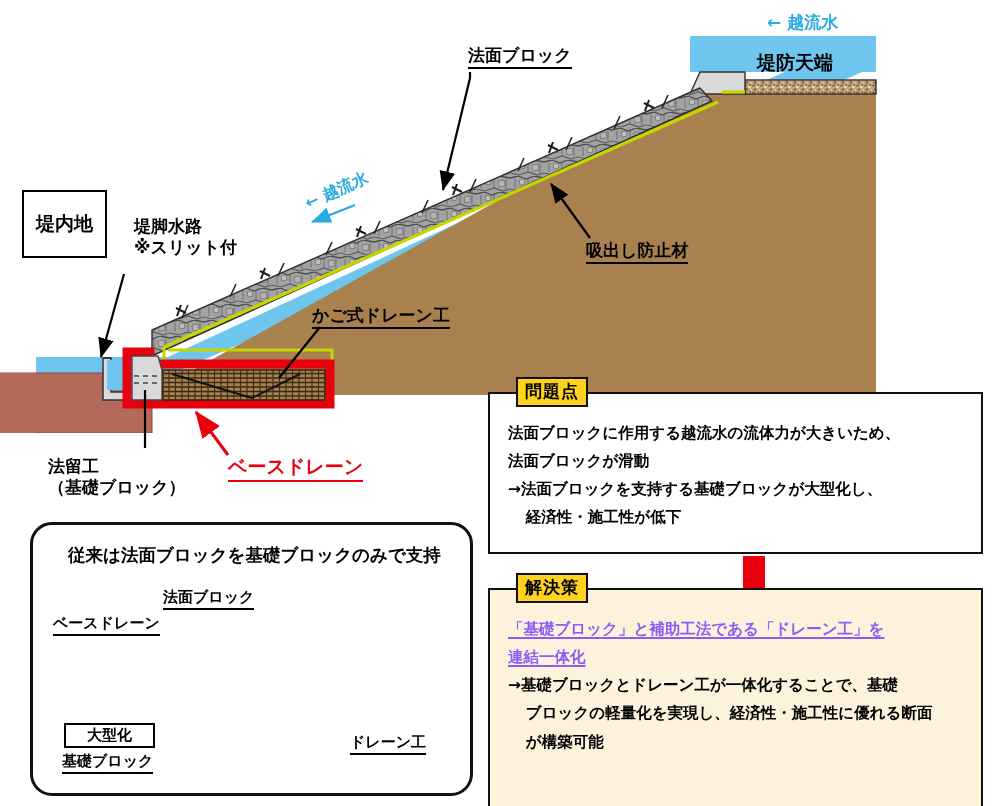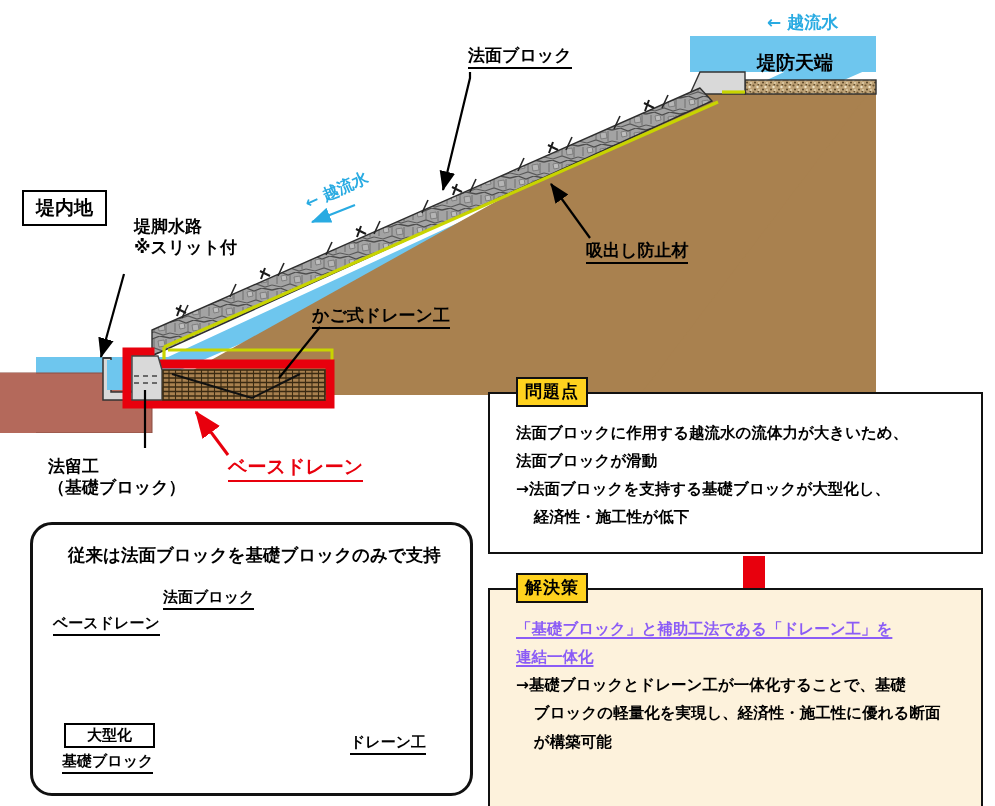--- a/index.html
+++ b/index.html
@@ -10,32 +10,32 @@
     color:#000;
   }
   .stage{position:absolute;left:0;top:0;width:995px;height:806px;}
   svg.diagram{position:absolute;left:0;top:0;width:995px;height:806px;}
 
   
   .lbl{position:absolute;font-size:17px;font-weight:700;line-height:1.25;white-space:nowrap;}
   .lbl.u{border-bottom:2px solid #000;padding-bottom:1px;}
   .lbl.blue{color:#29ABE2;}
   .lbl.red{color:#E8000D;border-bottom-color:#E8000D;}
-  .lbl.box{border:2px solid #000;padding:4px 12px;background:#fff;border-bottom-width:2px;}
+  .lbl.box{border:2px solid #000;padding:20px 12px;background:#fff;border-bottom-width:2px;}
   .lbl.c2{text-align:left;}
 
   
   .panel{position:absolute;border:2px solid #111;box-sizing:border-box;}
   .panel .tab{
     position:absolute;top:-17px;left:26px;
     background:#FFD21E;border:2px solid #111;
     font-size:17px;font-weight:700;padding:3px 7px;line-height:1.15;
     letter-spacing:1px;
   }
-  .panel .body{padding:26px 18px 10px 26px;font-size:15.5px;font-weight:700;line-height:1.75;}
+  .panel .body{padding:26px 18px 10px 18px;font-size:15.5px;font-weight:700;line-height:1.75;}
   .panel .body p{margin:0 0 1px 0;}
   .panel .body p.ind{padding-left:1.15em;}
   .panel.problem{background:#fff;}
   .panel.solution{background:#FDF2DC;}
   .hl{color:#8b5cf6;text-decoration:underline;text-decoration-thickness:2px;text-underline-offset:3px;}
 
   
   .inset{position:absolute;border:3px solid #111;border-radius:22px;background:#fff;box-sizing:border-box;}
   .inset-title{position:absolute;font-size:17.5px;font-weight:700;white-space:nowrap;}
   .ins-lbl{position:absolute;font-size:15px;font-weight:700;white-space:nowrap;}

